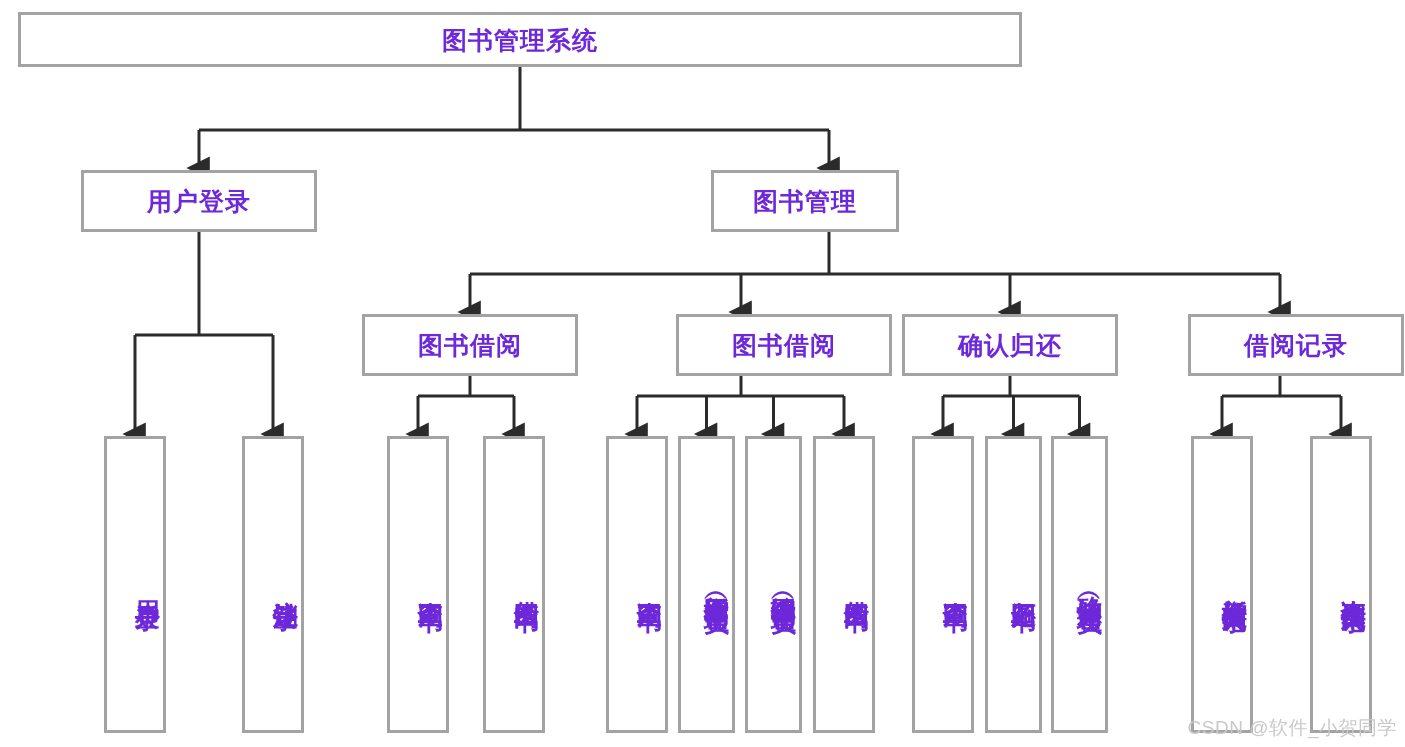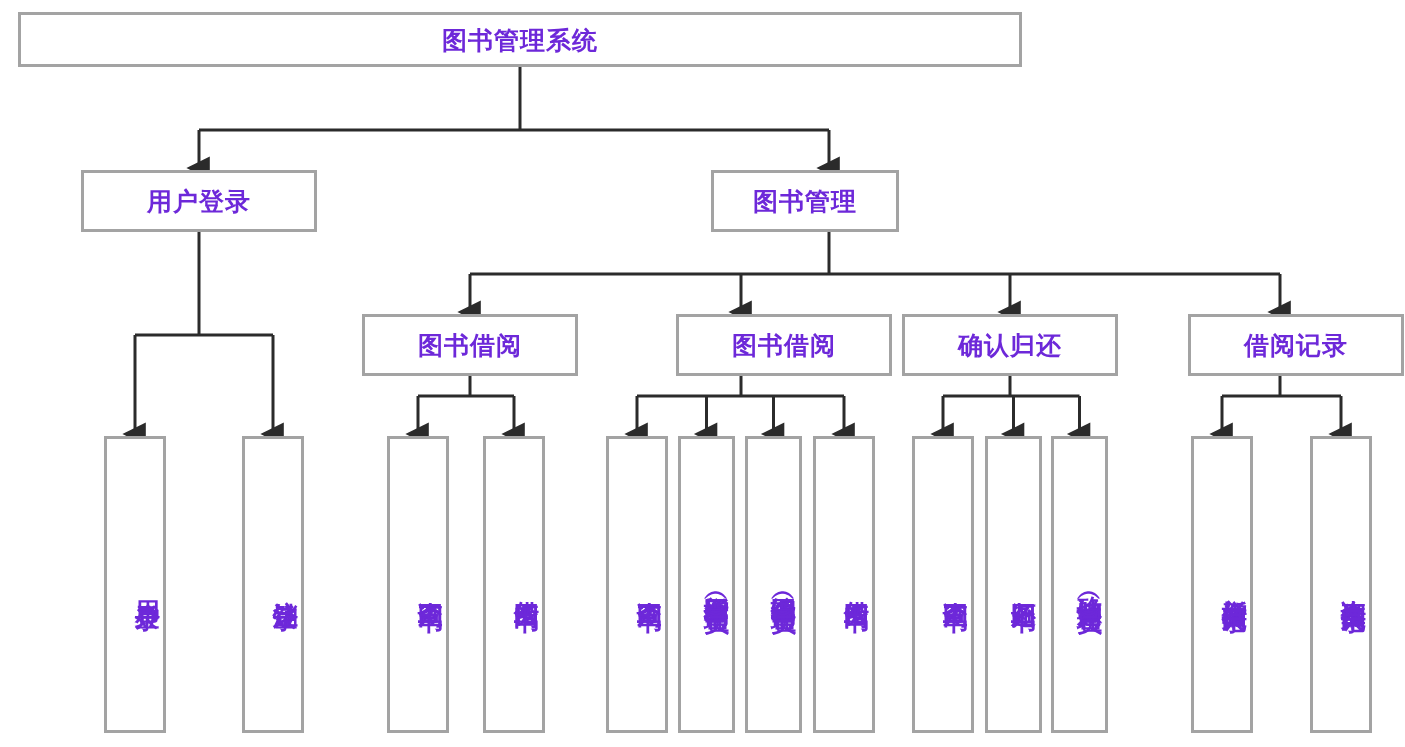--- a/index.html
+++ b/index.html
@@ -173,13 +173,14 @@
         <span class="label-v">确认归还（管理员）</span>
       </div>
       <div class="node vertical" style="left: 1191px; top: 436px; width: 62px; height: 297px;">
         <span class="label-v">新增借阅记录</span>
       </div>
       <div class="node vertical" style="left: 1310px; top: 436px; width: 62px; height: 297px;">
         <span class="label-v">查询借阅记录</span>
       </div>
     </div>
 
+  <div class="watermark">CSDN @软件_小贺同学</div>
 </div>
 
 </body></html>

